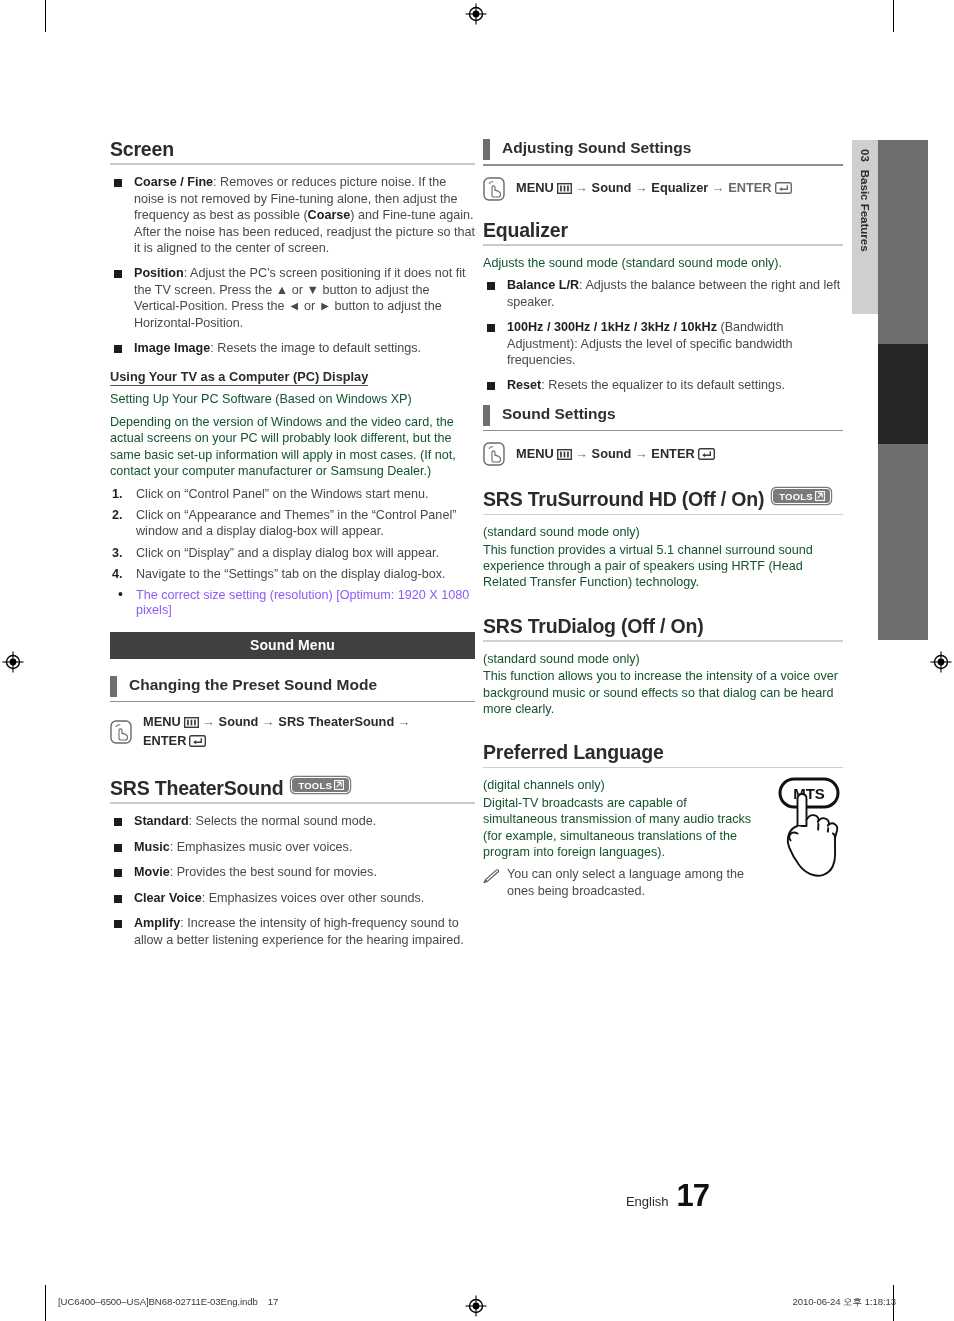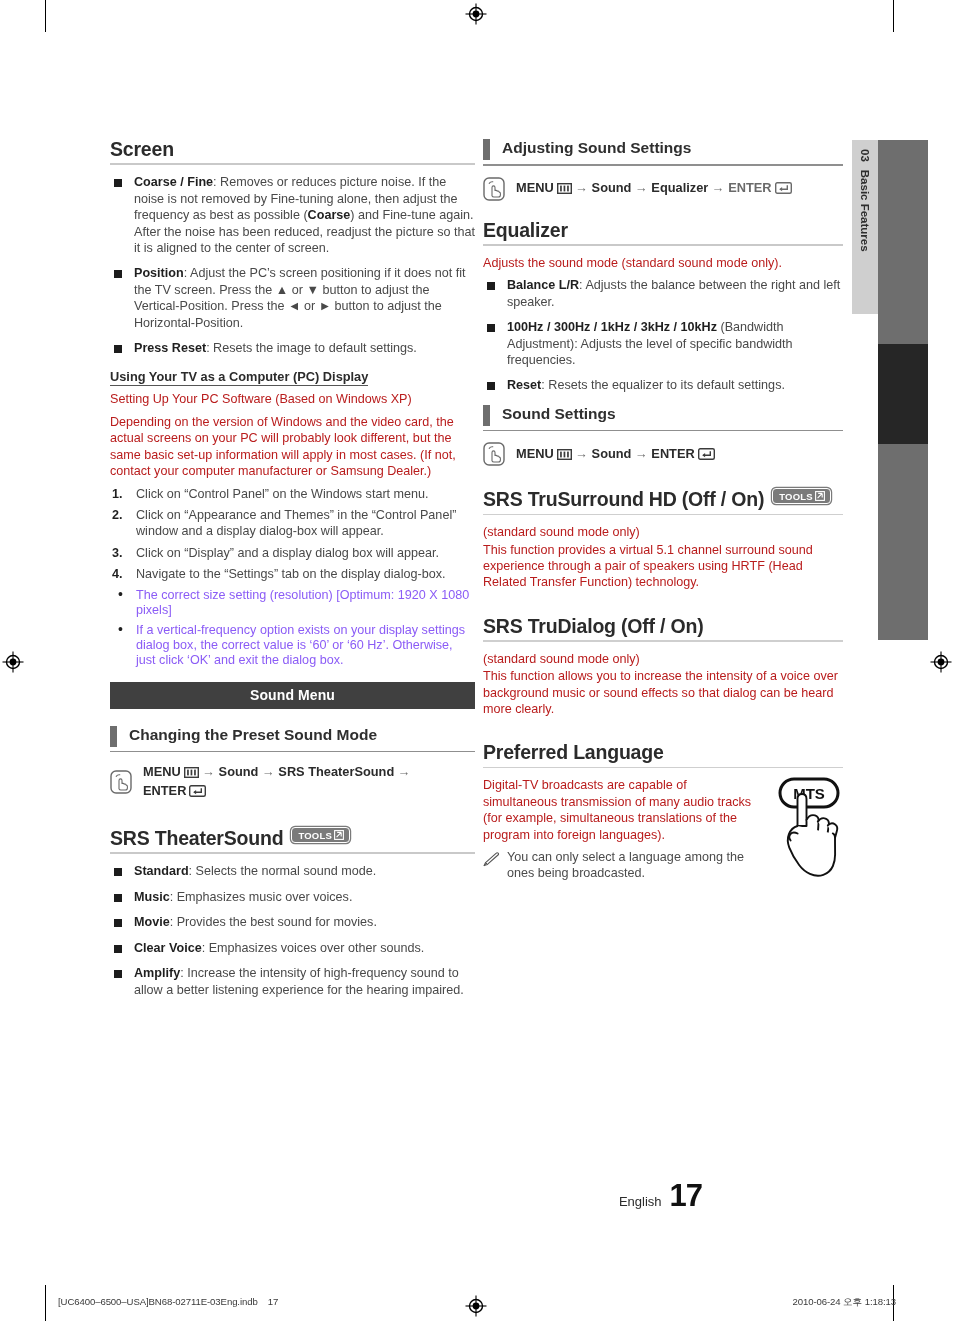--- a/index.html
+++ b/index.html
@@ -49,21 +49,21 @@
   .secbar .sectitle { font-size:15.5px; font-weight:bold; color:#2f2f2f; line-height:1.25; }
   .secrule { height:1.5px; background:#8f8f8f; margin:4px 0 10px 0; }
 
   .bandhdr {
     background:#404040; color:#fff; text-align:center;
     font-size:14px; font-weight:bold; padding:5px 0 6px 0;
     letter-spacing:0.1px;
   }
 
   
-  p.body { font-size:12.6px; line-height:16.4px; margin:0 0 6px 0; color:#b91c1c; }
+  p.body { font-size:12.6px; line-height:16.4px; margin:0 0 6px 0; color:#14532d; }
   p.body b, .bl b { color:#1f1f1f; font-weight:bold; }
 
   .sublabel {
     font-size:12.8px; font-weight:bold; color:#2b2b2b;
     border-bottom:1.2px solid #555; display:inline-block;
     padding-bottom:1px; margin:4px 0 5px 0;
   }
 
   ul.sqlist { list-style:none; margin:0; padding:0; }
   ul.sqlist li.bl {
@@ -124,21 +124,21 @@
     padding-left:9px;
     font-size:11.5px; font-weight:bold; color:#2e2e2e; white-space:nowrap;
   }
   .tabbar-grey { position:absolute; left:878px; top:140px; width:50px; height:500px; background:#6e6e6e; }
   .tabbar-dark { position:absolute; left:878px; top:344px; width:50px; height:100px; background:#262626; }
 
   
   .mtsfig { position:absolute; left:758px; top:773px; width:95px; height:108px; }
 
   
-  .pagenum { position:absolute; right:128px; top:1178px; display:flex; align-items:baseline; gap:8px; }
+  .pagenum { position:absolute; right:121px; top:1178px; display:flex; align-items:baseline; gap:8px; }
   .pagenum .lang { font-size:13px; color:#2b2b2b; }
   .pagenum .num  { font-size:31px; font-weight:bold; color:#111; letter-spacing:-1px; }
 
   
   .footer { position:absolute; left:0; top:1296px; width:954px; height:18px; font-size:9.6px; color:#3a3a3a; }
   .footer .f-left  { position:absolute; left:58px;  top:0; letter-spacing:-0.1px; }
   .footer .f-right { position:absolute; right:58px; top:0; letter-spacing:-0.1px; }
   .footer .f-pg { margin-left:10px; }
 </style>
 </head>
@@ -190,38 +190,37 @@
     <div class="rule"></div>
 
     <ul class="sqlist">
       <li class="bl">
         <b>Coarse / Fine</b><span>: Removes or reduces picture noise. If the noise is not removed by Fine-tuning alone, then adjust the frequency as best as possible (</span><b>Coarse</b><span>) and Fine-tune again. After the noise has been reduced, readjust the picture so that it is aligned to the center of screen.</span>
       </li>
       <li class="bl">
         <b>Position</b><span>: Adjust the PC’s screen positioning if it does not fit the TV screen. Press the ▲ or ▼ button to adjust the Vertical-Position. Press the ◄ or ► button to adjust the Horizontal-Position.</span>
       </li>
       <li class="bl">
-        <b>Press Reset</b><span>: Resets the image to default settings.</span>
+        <b>Image Image</b><span>: Resets the image to default settings.</span>
       </li>
     </ul>
 
     <div class="sublabel">Using Your TV as a Computer (PC) Display</div>
     <p class="body">Setting Up Your PC Software (Based on Windows XP)</p>
     <p class="body">Depending on the version of Windows and the video card, the actual screens on your PC will probably look different, but the same basic set-up information will apply in most cases. (If not, contact your computer manufacturer or Samsung Dealer.)</p>
 
     <ol class="numlist">
       <li><span class="num">1.</span><span>Click on “Control Panel” on the Windows start menu.</span></li>
       <li><span class="num">2.</span><span>Click on “Appearance and Themes” in the “Control Panel” window and a display dialog-box will appear.</span></li>
       <li><span class="num">3.</span><span>Click on “Display” and a display dialog box will appear.</span></li>
       <li><span class="num">4.</span><span>Navigate to the “Settings” tab on the display dialog-box.</span></li>
     </ol>
 
     <ul class="dotlist">
       <li>The correct size setting (resolution) [Optimum: 1920 X 1080 pixels]</li>
-      <li>If a vertical-frequency option exists on your display settings dialog box, the correct value is ‘60’ or ‘60 Hz’. Otherwise, just click ‘OK’ and exit the dialog box.</li>
     </ul>
 
     <div class="bandhdr" style="margin-top:14px;">Sound Menu</div>
 
     <div class="secbar" style="margin-top:16px;">
       <div class="tick"></div>
       <div class="sectitle">Changing the Preset Sound Mode</div>
     </div>
     <div class="secrule"></div>
 
@@ -372,20 +371,21 @@
     <p class="body" style="margin-bottom:1px;">(standard sound mode only)</p>
     <p class="body">This function provides a virtual 5.1 channel surround sound experience through a pair of speakers using HRTF (Head Related Transfer Function) technology.</p>
 
     <h2 class="big" style="margin-top:24px;">SRS TruDialog (Off / On)</h2>
     <div class="rule thin"></div>
     <p class="body" style="margin-bottom:1px;">(standard sound mode only)</p>
     <p class="body">This function allows you to increase the intensity of a voice over background music or sound effects so that dialog can be heard more clearly.</p>
 
     <h2 class="big" style="margin-top:24px;">Preferred Language</h2>
     <div class="rule thin"></div>
+    <p class="body" style="margin-bottom:1px;">(digital channels only)</p>
     <p class="body" style="max-width:272px;">Digital-TV broadcasts are capable of simultaneous transmission of many audio tracks (for example, simultaneous translations of the program into foreign languages).</p>
 
     <div class="noterow" style="max-width:272px;">
       <span class="noteicon">
         <svg width="17" height="15" viewBox="0 0 17 15">
           <path d="M1.2 13.6 L4.4 12.4 L15.0 3.0 q1.0-0.9 0.1-1.8 q-0.9-0.9-1.8 0.0 L2.6 10.6 Z" fill="#fff" stroke="#555" stroke-width="1.1" stroke-linejoin="round"></path>
           <path d="M2.6 10.6 L4.4 12.4" fill="none" stroke="#555" stroke-width="1"></path>
           <path d="M3.2 11.2 L1.2 13.6" fill="none" stroke="#555" stroke-width="1"></path>
         </svg>
       </span>

